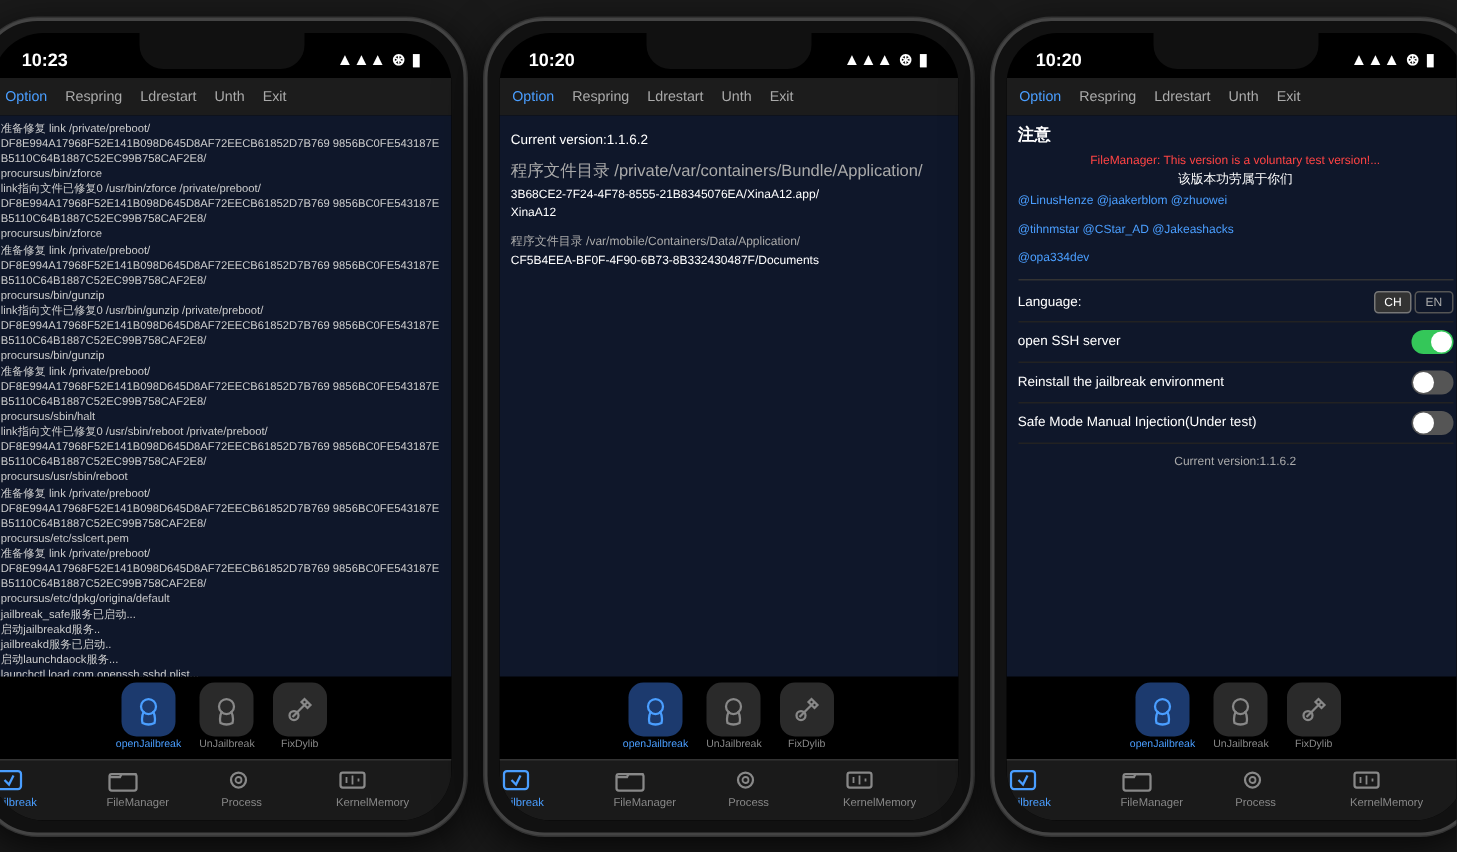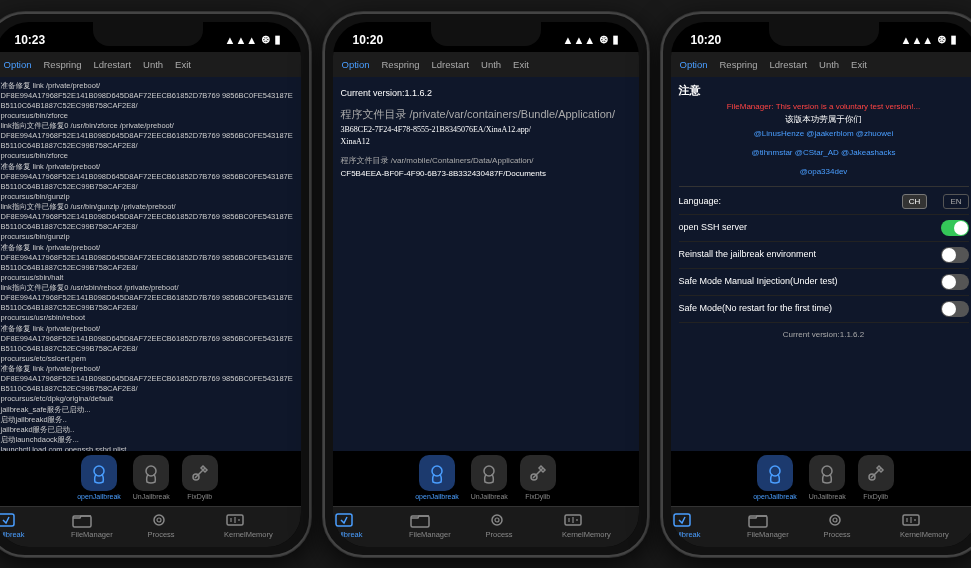--- a/index.html
+++ b/index.html
@@ -174,34 +174,34 @@
     }
     .disclaimer-sub {
       color: #fff;
       font-size: 8.5px;
       text-align: center;
       margin-bottom: 2px;
     }
     .contributors {
       color: #4a9eff;
       font-size: 8px;
-      text-align: center;
+      text-align: left;
       margin-bottom: 8px;
     }
     .setting-row {
       display: flex;
       align-items: center;
       justify-content: space-between;
       padding: 5px 0;
       border-bottom: 1px solid #222;
     }
     .setting-label { color: #fff; font-size: 9px; }
     .lang-toggle {
       display: flex;
-      gap: 16px;
+      gap: 2px;
     }
     .lang-btn {
       padding: 2px 6px;
       font-size: 8px;
       border-radius: 3px;
       border: 1px solid #555;
       color: #aaa;
       background: transparent;
     }
     .lang-btn.active-lang {
@@ -351,21 +351,21 @@
         <span class="nav-item active">Option</span>
         <span class="nav-item">Respring</span>
         <span class="nav-item">Ldrestart</span>
         <span class="nav-item">Unth</span>
         <span class="nav-item">Exit</span>
       </div>
       <div class="content" style="padding:8px;">
         <div class="info-section">
           <div style="color:#fff; font-size:9px; margin-bottom:8px;">Current version:1.1.6.2</div>
           <div style="color:#aaa; font-size:11px; margin-bottom:2px;">程序文件目录 /private/var/containers/Bundle/Application/</div>
-          <div style="color:#fff; font-size:8px; margin-bottom:8px; word-break:break-all;font-family:Liberation Serif, serif;">3B68CE2-7F24-4F78-8555-21B8345076EA/XinaA12.app/<br>XinaA12</div>
+          <div style="color:#fff; font-size:8px; margin-bottom:8px; word-break:break-all;">3B68CE2-7F24-4F78-8555-21B8345076EA/XinaA12.app/<br>XinaA12</div>
           <div style="color:#aaa; font-size:8px; margin-bottom:2px;">程序文件目录 /var/mobile/Containers/Data/Application/</div>
           <div style="color:#fff; font-size:8px; word-break:break-all;">CF5B4EEA-BF0F-4F90-6B73-8B332430487F/Documents</div>
         </div>
       </div>
       <div class="top-icons">
         <div class="top-icon-item">
           <div class="top-icon-circle" style="background:#1c3a6e;">
             <svg width="22" height="22" viewBox="0 0 22 22" fill="none">
                 <circle cx="11" cy="9" r="5" stroke="#4a9eff" stroke-width="1.5" fill="none"></circle>
                 <path d="M8 12 Q6 16 7 20 Q11 22 15 20 Q16 16 14 12" stroke="#4a9eff" stroke-width="1.5" fill="none"></path>
@@ -481,26 +481,20 @@
           <div class="toggle-switch">
             <div class="toggle-knob"></div>
           </div>
         </div>
         <div class="setting-row">
           <span class="setting-label">Safe Mode Manual Injection(Under test)</span>
           <div class="toggle-switch">
             <div class="toggle-knob"></div>
           </div>
         </div>
-        <div class="setting-row">
-          <span class="setting-label">Safe Mode(No restart for the first time)</span>
-          <div class="toggle-switch">
-            <div class="toggle-knob"></div>
-          </div>
-        </div>
         <div class="version-footer">Current version:1.1.6.2</div>
       </div>
       <div class="top-icons">
         <div class="top-icon-item">
           <div class="top-icon-circle" style="background:#1c3a6e;">
             <svg width="22" height="22" viewBox="0 0 22 22" fill="none">
                 <circle cx="11" cy="9" r="5" stroke="#4a9eff" stroke-width="1.5" fill="none"></circle>
                 <path d="M8 12 Q6 16 7 20 Q11 22 15 20 Q16 16 14 12" stroke="#4a9eff" stroke-width="1.5" fill="none"></path>
               </svg>
           </div>

